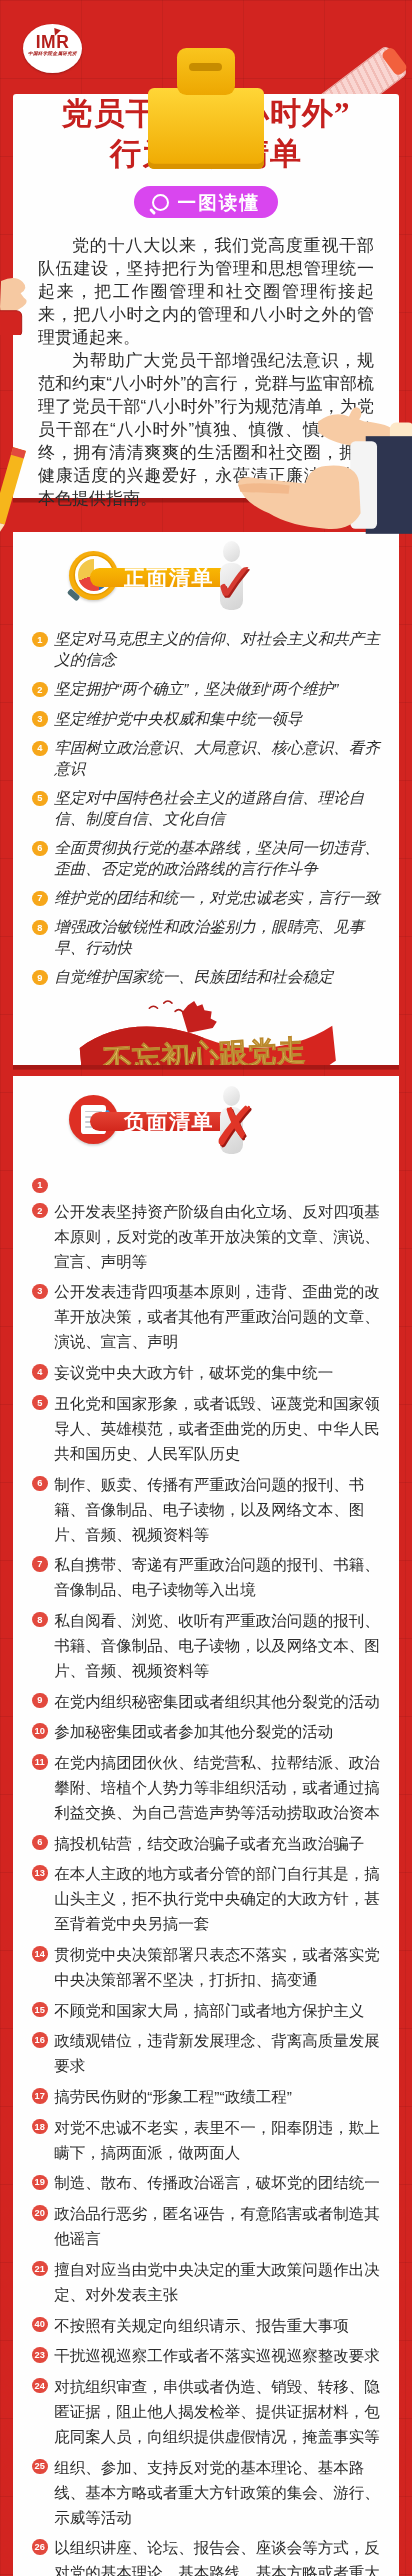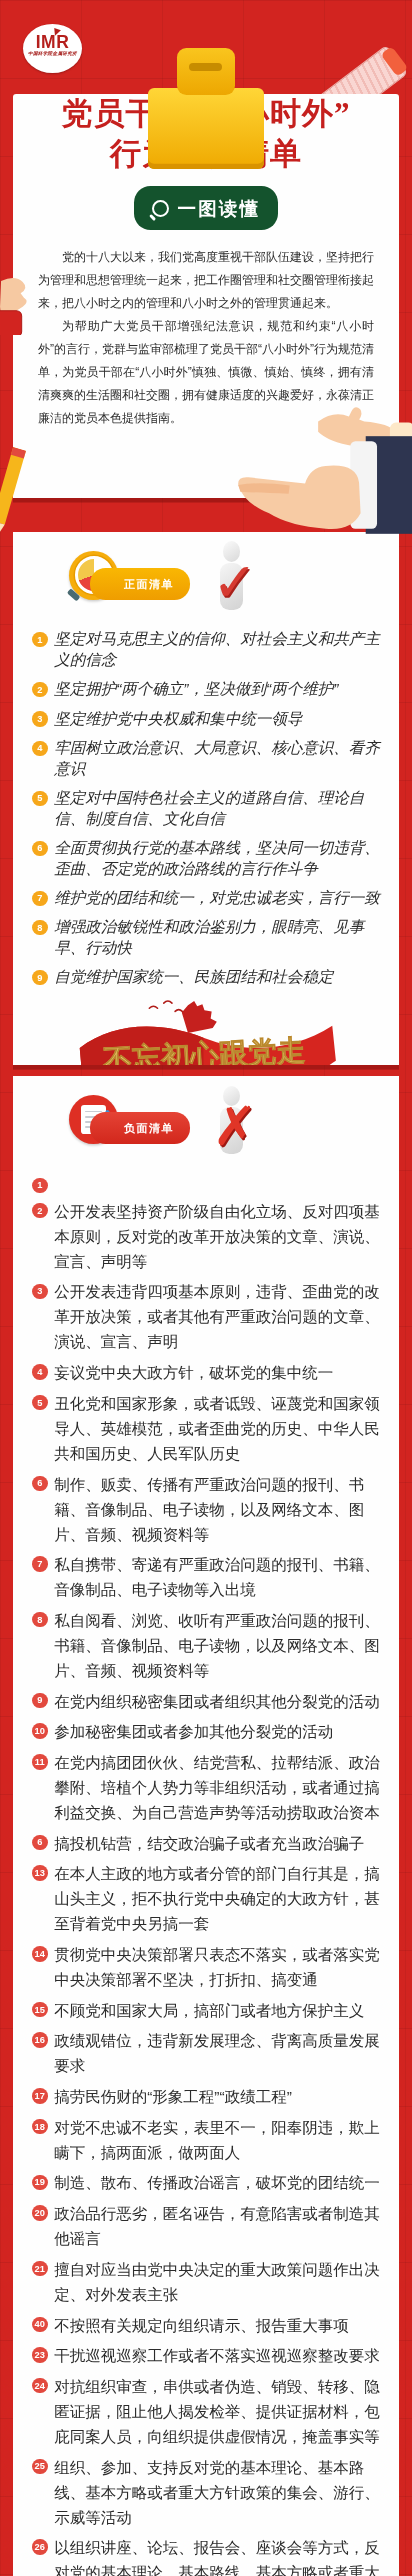--- a/index.html
+++ b/index.html
@@ -50,32 +50,32 @@
   .hand-right-small{left:313px;top:401px;}
   .hand-big{left:228px;top:436px;}
   .pencil{left:-4.1px;top:447px;transform:rotate(16deg);}
   .curl{position:absolute;left:13px;top:466px;width:68px;height:32px;z-index:2;
         clip-path:polygon(0 0,100% 100%,0 100%);
         background:linear-gradient(115deg,#f4f4f4 20%,#cfcfcf 60%,#bdbdbd);}
 
   
   .title{margin-top:25px;text-align:center;color:#c5201e;font-weight:900;font-size:31px;line-height:40px;
          font-family:"Liberation Serif","DejaVu Serif",serif;letter-spacing:1px;}
-  .read-pill{margin:12.4px auto 0;width:fit-content;height:44px;background:#14532d;border-radius:16.5px;
+  .read-pill{margin:12.4px auto 0;width:fit-content;height:32px;background:#d946ef;border-radius:16.5px;
          display:flex;align-items:center;padding:0 18.5px;color:#fff;font-size:18.5px;font-weight:bold;letter-spacing:2.1px;}
   .mag{width:13.4px;height:13.4px;border:2.6px solid #fff;border-radius:50%;position:relative;margin-right:8.2px;}
   .mag:after{content:"";position:absolute;left:-4.6px;bottom:-3.6px;width:7.2px;height:3.1px;background:#fff;
          border-radius:1.5px;transform:rotate(45deg);}
-  .intro{width:336px;margin:15.5px auto 0;font-size:12px;line-height:23px;color:#2b2b2b;text-align:justify;}
+  .intro{width:336px;margin:15.5px auto 0;font-size:17px;line-height:23px;color:#2b2b2b;text-align:justify;}
   .intro p{margin:0;text-indent:2em;}
 
   
   .sec-head{position:relative;height:90px;}
-  .badge-pill{position:absolute;left:77px;top:36px;height:32px;border-radius:15.5px;display:flex;
-         align-items:center;padding:0 15.5px 0 34px;color:#fff;font-size:11px;font-weight:bold;letter-spacing:1.5px;}
+  .badge-pill{position:absolute;left:77px;top:36px;height:19px;border-radius:15.5px;display:flex;
+         align-items:center;padding:0 15.5px 0 34px;color:#fff;font-size:21px;font-weight:bold;letter-spacing:1.5px;}
   .badge-pos{background:linear-gradient(180deg,#f9b703,#ef9d00);}
   .badge-neg{background:linear-gradient(180deg,#e54335,#d2271c);}
   .badge-icon{position:absolute;left:56px;top:18.5px;width:49px;height:49px;border-radius:50%;
          display:flex;align-items:center;justify-content:center;box-shadow:0 1.5px 2.6px rgba(0,0,0,.2);}
   .badge-icon.pos{background:#f6ad0c;}
   .badge-icon.neg{background:#de2f24;}
   .pie{width:32px;height:32px;border-radius:50%;background:
         conic-gradient(#fff 0 70deg,#2e6da4 70deg 160deg,#e8433a 160deg 250deg,#f3c84a 250deg 360deg);
         border:3.1px solid #fff;box-shadow:0 0 0 1.5px #e79c00;}
   .badge-icon.pos:after{content:"";position:absolute;left:-2.1px;bottom:1px;width:13.4px;height:6.2px;background:#4a6b72;

